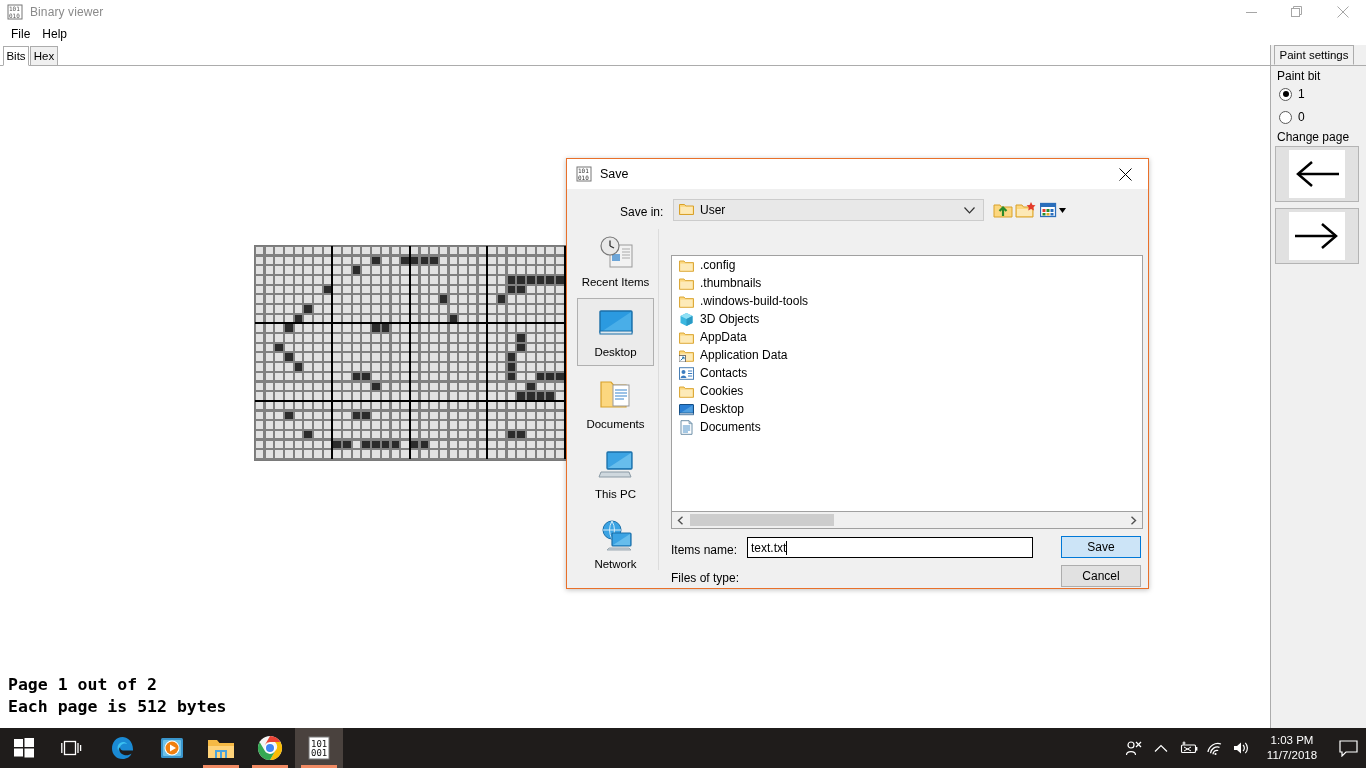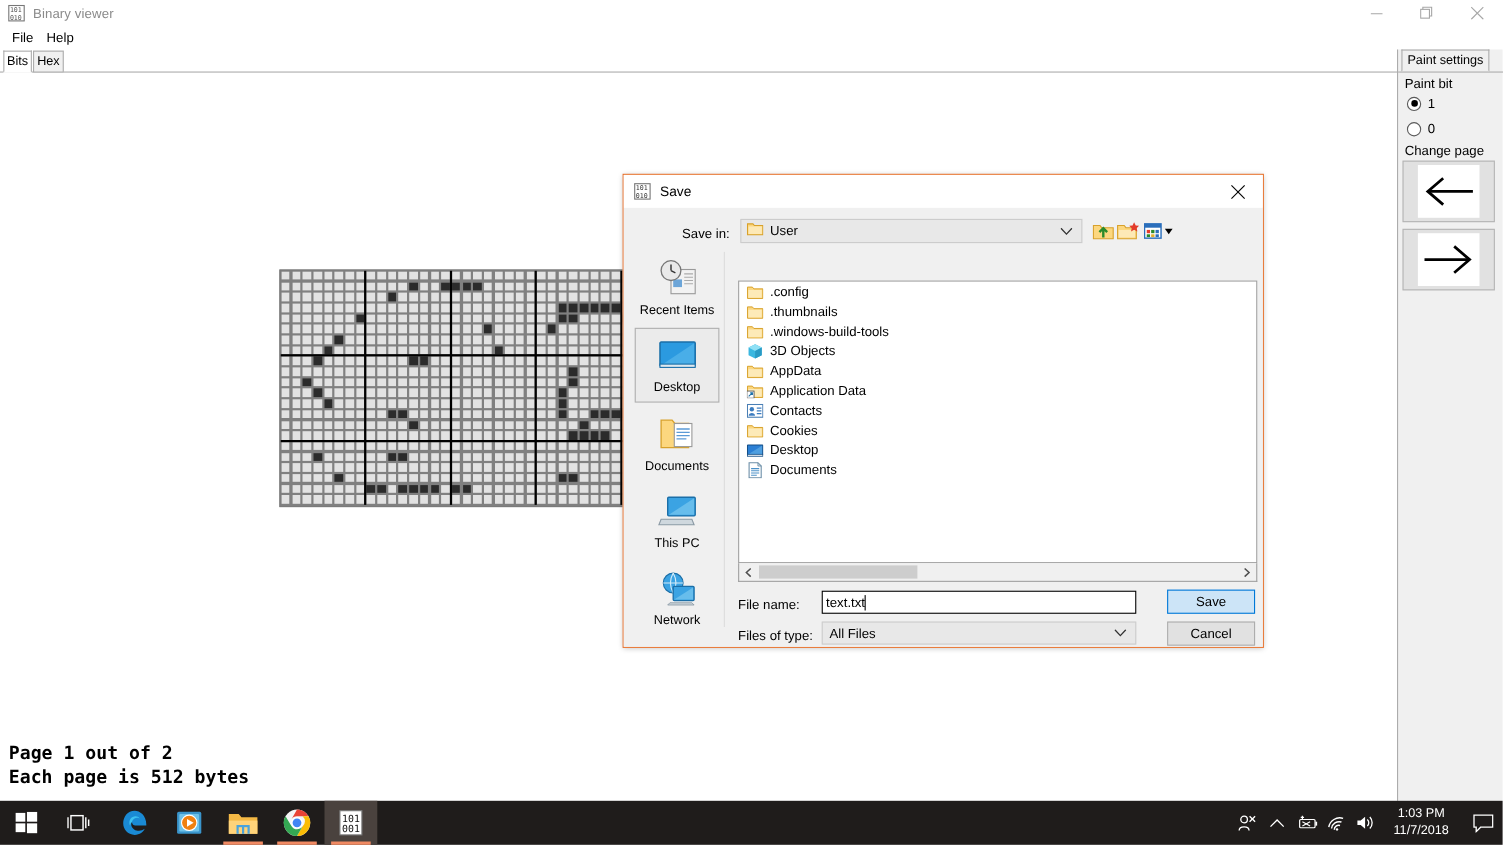--- a/index.html
+++ b/index.html
@@ -1962,35 +1962,27 @@
           </svg>
       </div>
       <div id="hscroll-thumb"></div>
       <div class="hscroll-arrow" style="position:absolute; right:0;">
         <svg width="7" height="9" viewBox="0 0 7 9">
             <polyline points="1.5,0.8 5.5,4.5 1.5,8.2" fill="none" stroke="#505050" stroke-width="1.4"></polyline>
           </svg>
       </div>
     </div>
 
-    <div id="filename-label">File name:</div>
+    <div id="filename-label">Items name:</div>
     <div id="filename-input">
       <span>text.txt</span>
         <span class="caret"></span>
     </div>
 
     <div id="filetype-label">Files of type:</div>
-    <div id="filetype-combo">
-      <span>All Files</span>
-      <span class="combo-chev">
-        <svg width="11" height="7" viewBox="0 0 11 7">
-            <polyline points="0.5,0.5 5.5,5.8 10.5,0.5" fill="none" stroke="#333" stroke-width="1.2"></polyline>
-          </svg>
-      </span>
-    </div>
 
     <div class="dlg-btn" id="btn-save">Save</div>
     <div class="dlg-btn" id="btn-cancel">Cancel</div>
   </div>
 </div>
 
 <div id="taskbar">
   <div class="tb-item" style="left:0px">
     <svg width="20" height="20" viewBox="0 0 20 20">
       <rect x="0" y="1" width="9" height="8" fill="#fff"></rect>

